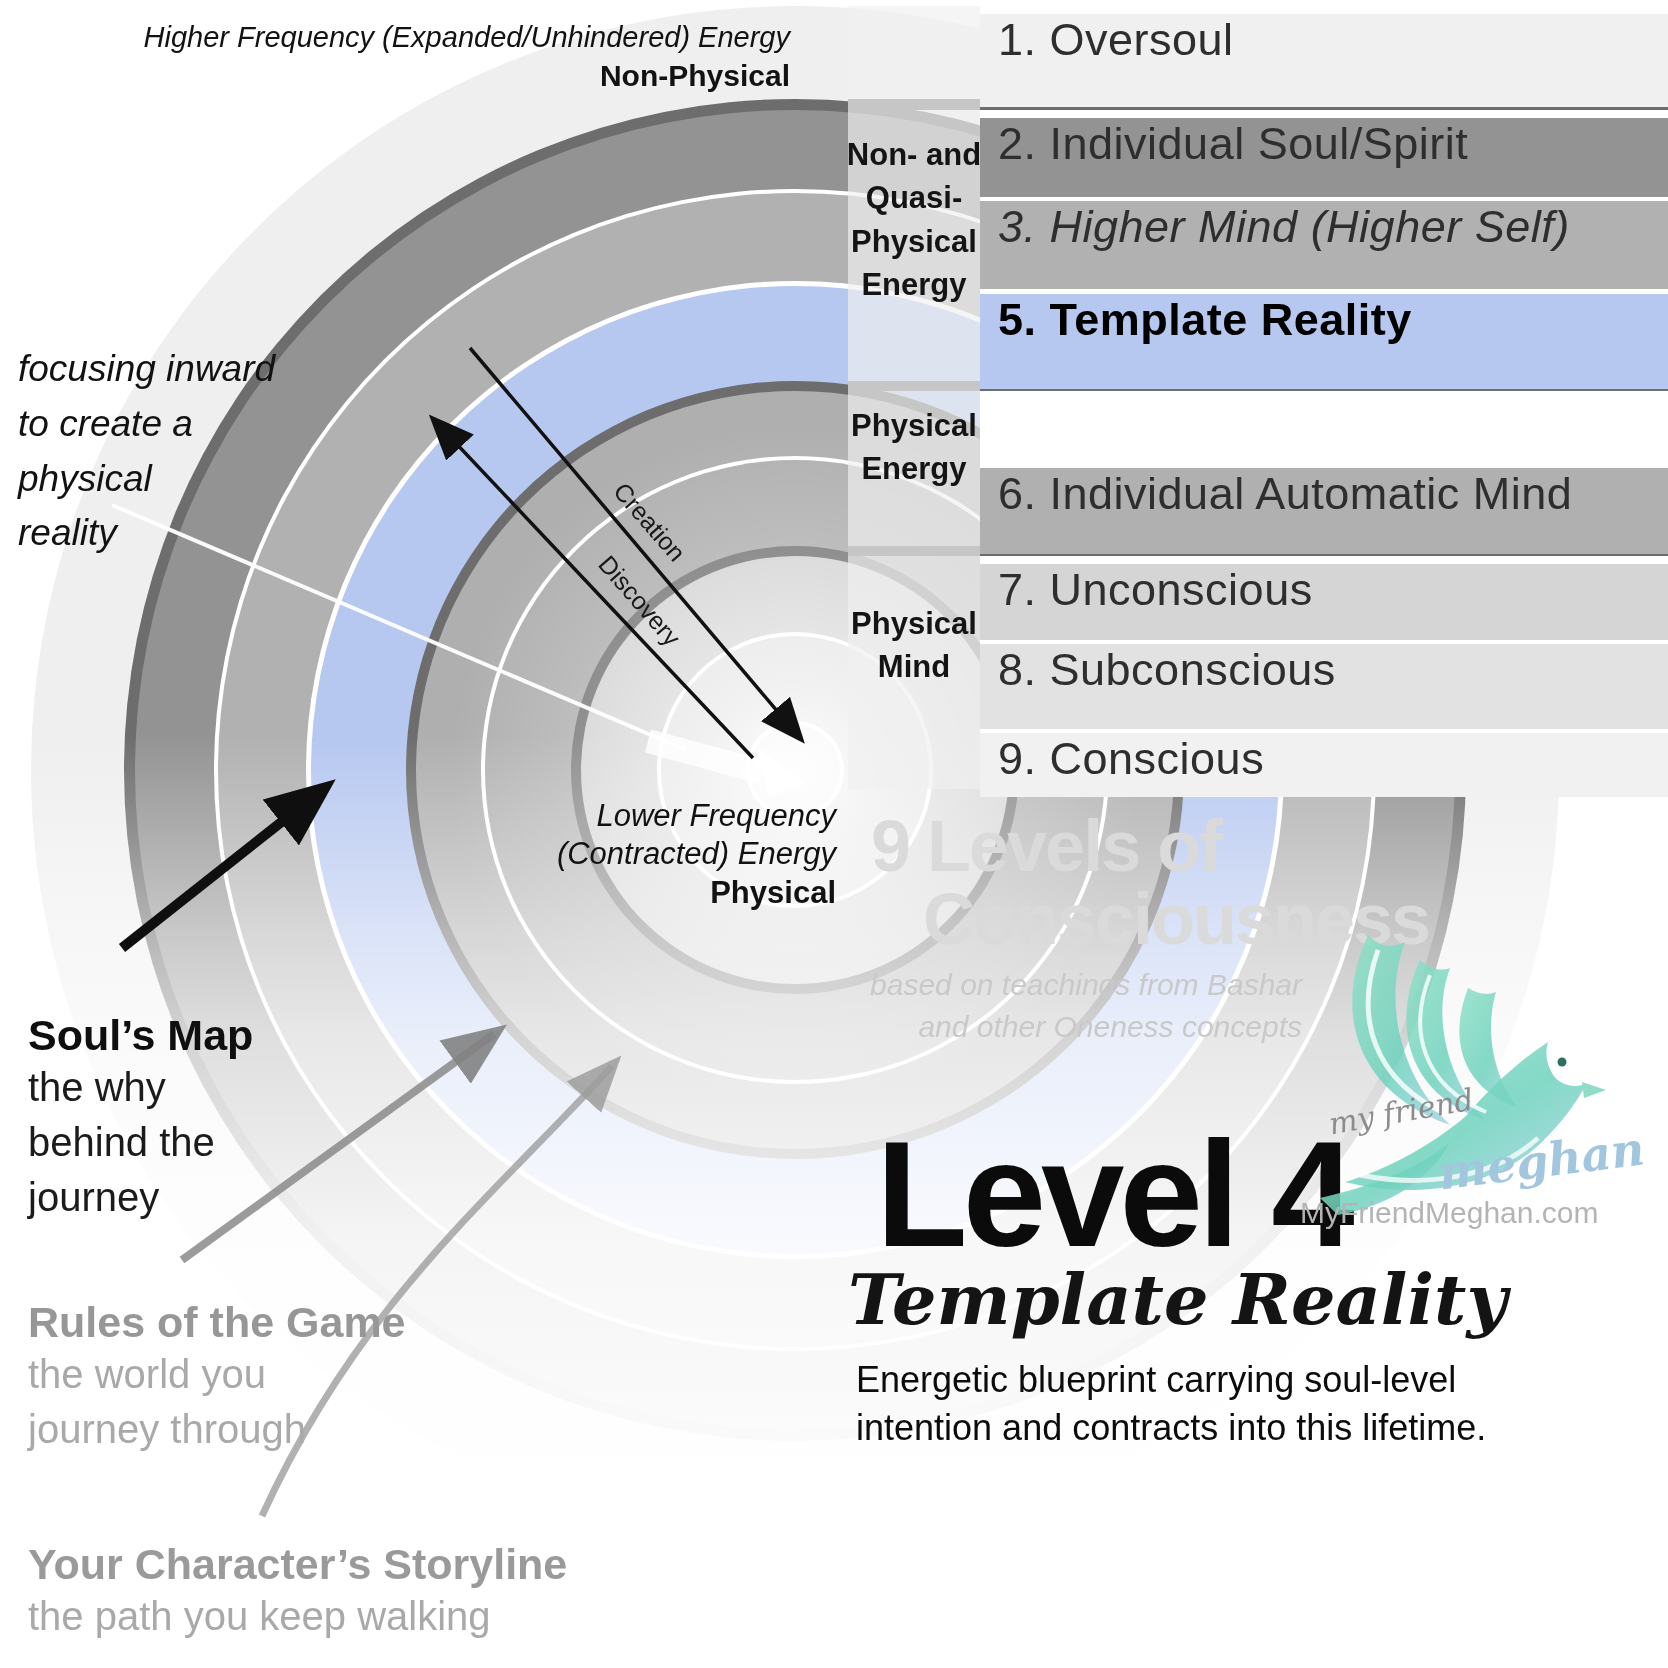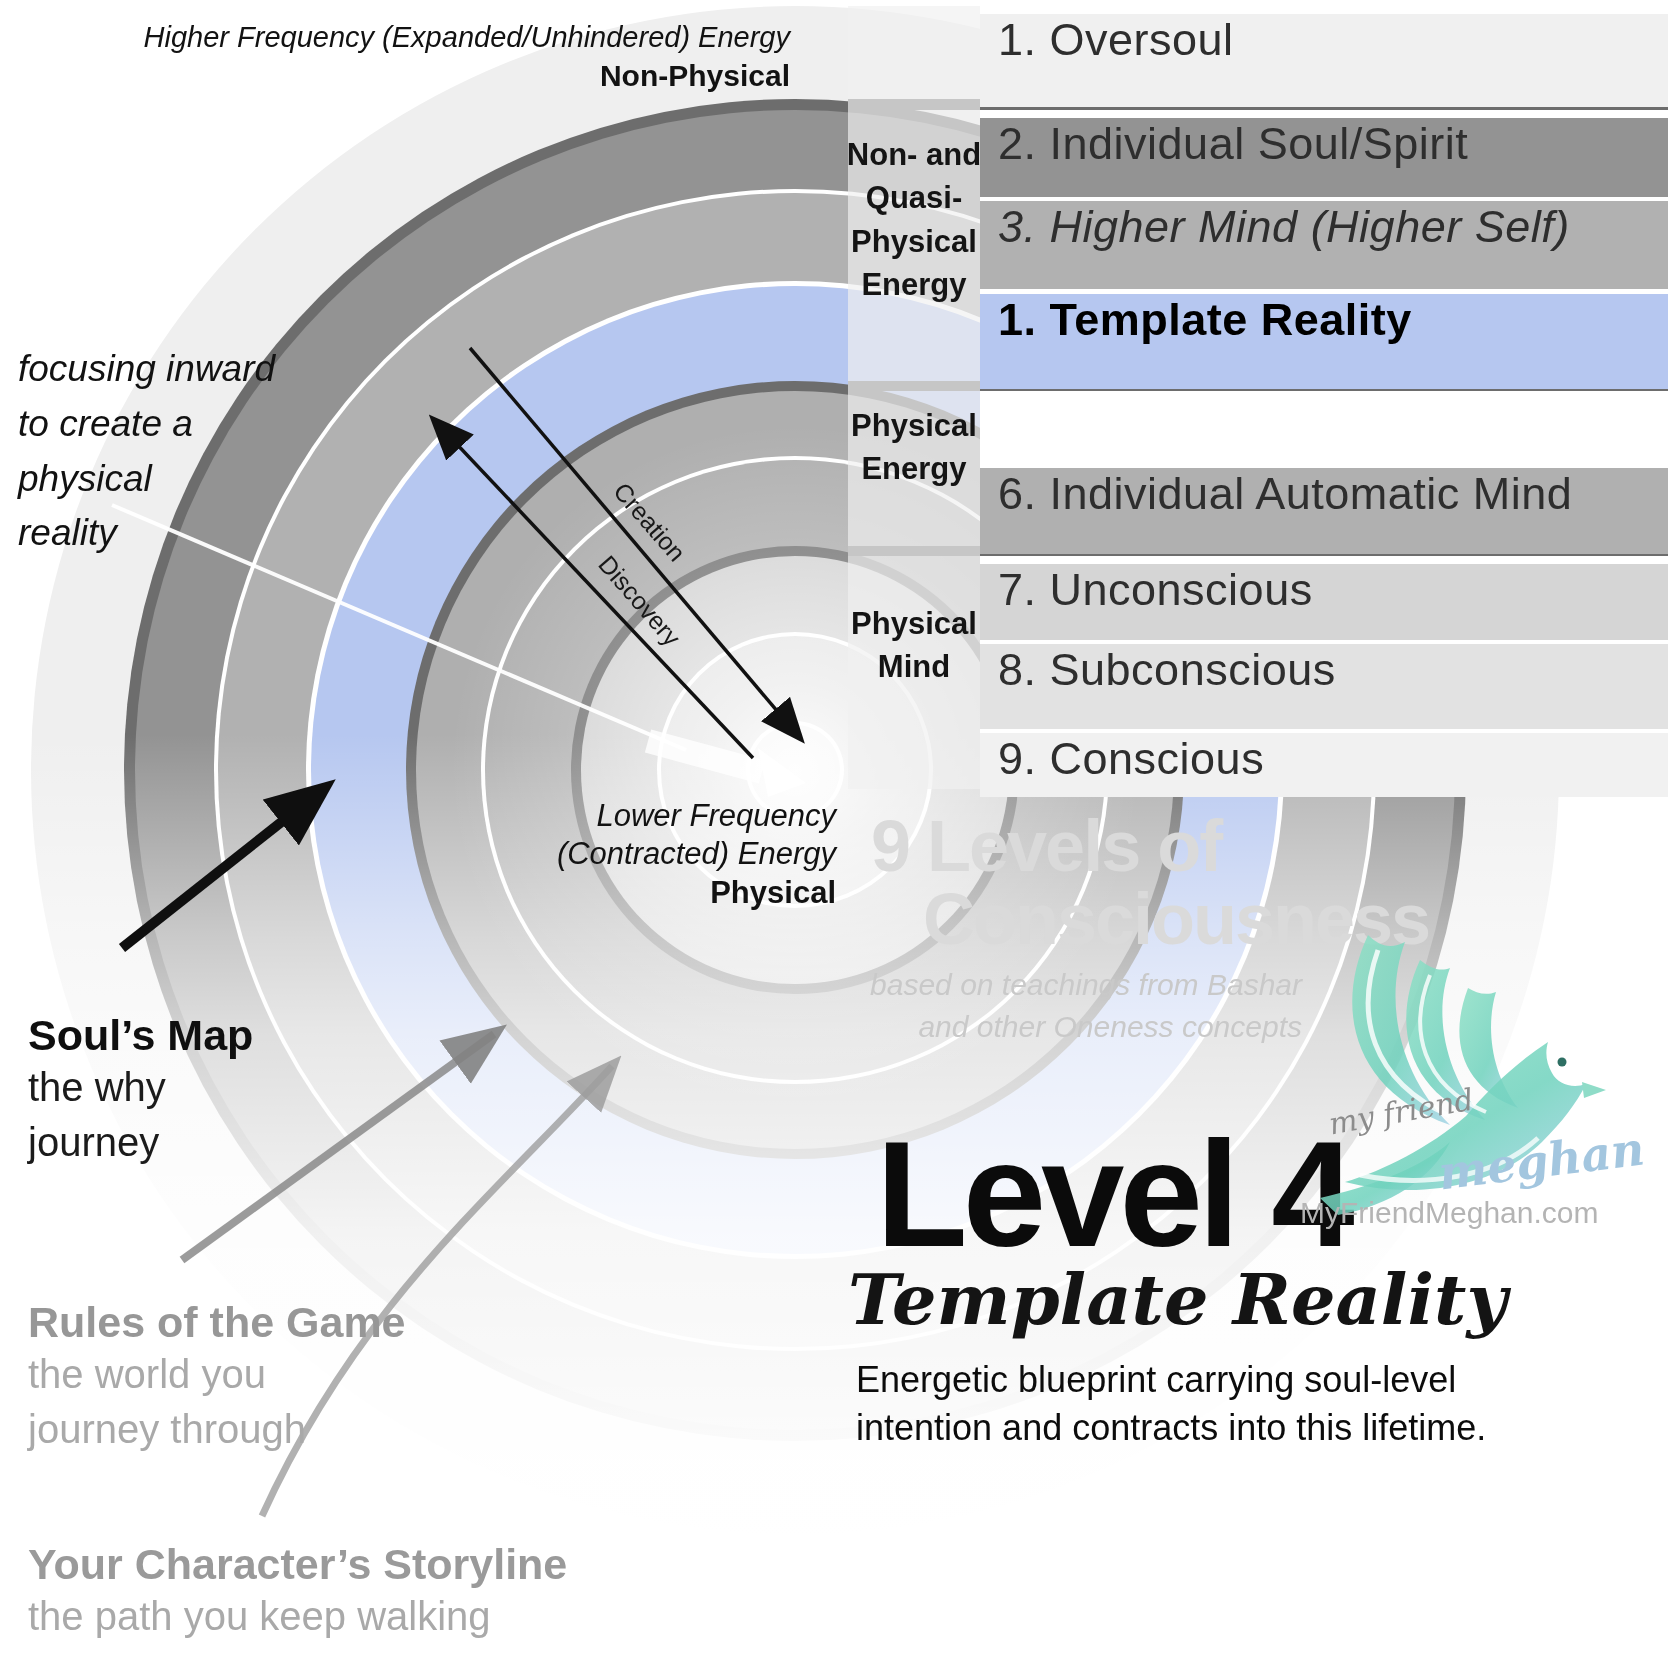--- a/index.html
+++ b/index.html
@@ -102,21 +102,21 @@
   <div class="level-row" style="top: 6px; height: 93px; background: rgb(240, 240, 240);">
       <span>1. Oversoul</span>
     </div>
   <div class="level-row" style="top: 110px; height: 79px; background: rgb(147, 147, 147);">
       <span>2. Individual Soul/Spirit</span>
     </div>
   <div class="level-row" style="top: 193px; height: 88px; background: rgb(177, 177, 177); font-style: italic;">
       <span>3. Higher Mind (Higher Self)</span>
     </div>
   <div class="level-row emph" style="top: 286px; height: 95px; background: rgb(182, 199, 240);">
-      <span>1. Template Reality</span>
+      <span>5. Template Reality</span>
     </div>
   <div class="level-row" style="top: 460px; height: 86px; background: rgb(176, 176, 176);">
       <span>6. Individual Automatic Mind</span>
     </div>
   <div class="level-row" style="top: 556px; height: 76px; background: rgb(213, 213, 213);">
       <span>7. Unconscious</span>
     </div>
   <div class="level-row" style="top: 636px; height: 85px; background: rgb(226, 226, 226);">
       <span>8. Subconscious</span>
     </div>
@@ -185,20 +185,21 @@
   <div class="ann" id="focusing">
     <div>focusing inward</div>
     <div>to create a</div>
     <div>physical</div>
     <div>reality</div>
   </div>
 
   <div class="callout" id="souls">
     <div class="title">Soul’s Map</div>
     <div class="sub">the why</div>
+    <div class="sub">behind the</div>
     <div class="sub">journey</div>
   </div>
 
   <div class="callout" id="rules">
     <div class="title">Rules of the Game</div>
     <div class="sub">the world you</div>
     <div class="sub">journey through</div>
   </div>
 
   <div class="callout" id="storyline">

